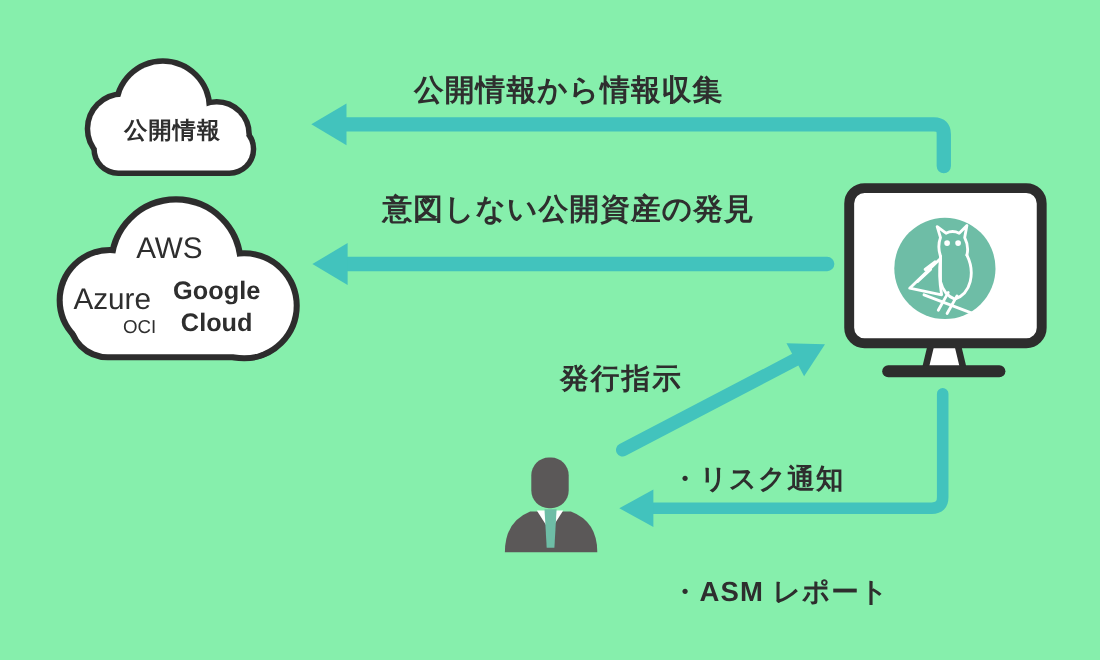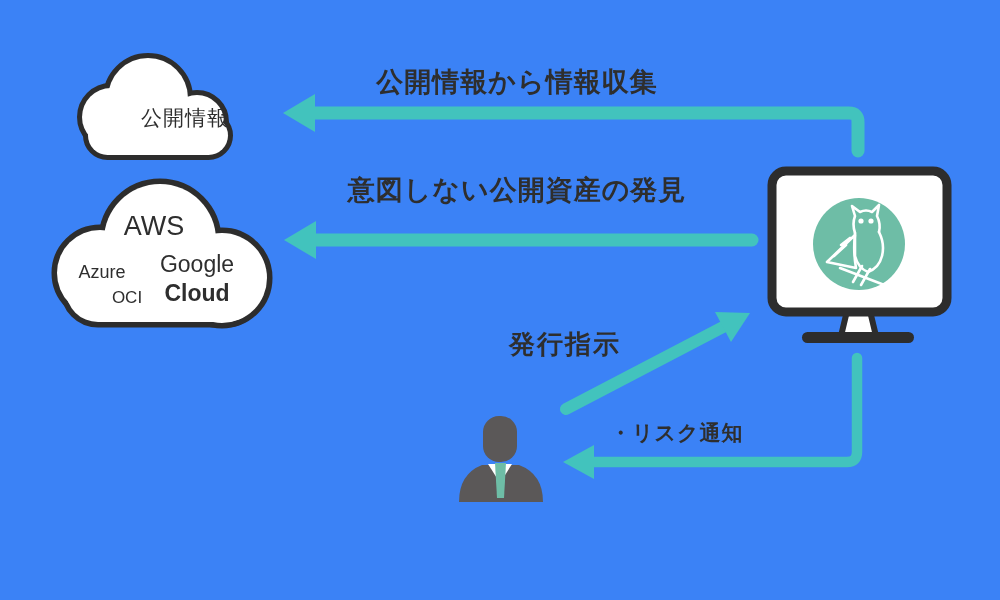--- a/index.html
+++ b/index.html
@@ -1,43 +1,43 @@
 <!DOCTYPE html>
 <html><head>
 <meta charset="utf-8">
 <style>
   html,body{margin:0;padding:0;background:#fff;}
   .canvas{
-    position:relative;width:1000px;height:600px;background:#3b82f6;overflow:hidden;
+    position:relative;width:1000px;height:600px;background:#86efac;overflow:hidden;
     font-family:"Liberation Sans","DejaVu Sans",sans-serif;
   }
   .diagram-svg{position:absolute;left:0;top:0;z-index:0;}
   .lbl{
     position:absolute;z-index:2;color:#2e2e2e;font-weight:700;white-space:nowrap;
     transform:translate(-50%,-50%);
   }
   .lbl-collect{left:517px;top:82px;font-size:27px;letter-spacing:1px;}
   .lbl-discover{left:517px;top:190px;font-size:27px;letter-spacing:1px;}
   .lbl-instruct{left:565px;top:344px;font-size:26px;letter-spacing:2px;}
   .bullet{
     position:absolute;left:610px;z-index:2;color:#2e2e2e;font-weight:700;
-    font-size:21px;white-space:nowrap;letter-spacing:1px;
+    font-size:25px;white-space:nowrap;letter-spacing:1px;
   }
   .bullet-1{top:419px;}
   .bullet-2{top:486px;}
   .bullet-3{top:521px;}
   .cloud-lbl{
     position:absolute;z-index:2;color:#2e2e2e;white-space:nowrap;
     transform:translate(-50%,-50%);
   }
-  .cl-public{left:157px;top:118px;font-size:21px;font-weight:400;letter-spacing:1px;margin-left:28px;}
+  .cl-public{left:157px;top:118px;font-size:21px;font-weight:700;letter-spacing:1px;}
   .cl-aws{left:154px;top:226px;font-size:27px;font-weight:400;}
-  .cl-google1{left:197px;top:264px;font-size:23px;font-weight:400;text-align:right;}
+  .cl-google1{left:197px;top:264px;font-size:23px;font-weight:700;text-align:right;}
   .cl-google2{left:197px;top:293px;font-size:23px;font-weight:700;}
-  .cl-azure{left:102px;top:272px;font-size:18px;font-weight:400;}
+  .cl-azure{left:102px;top:272px;font-size:27px;font-weight:400;}
   .cl-oci{left:127px;top:298px;font-size:17px;font-weight:400;}
 </style>
 </head>
 <body>
 
 <div class="canvas">
 
   <svg class="diagram-svg" width="1000" height="600" viewBox="0 0 1000 600">
 
     <g>
@@ -124,20 +124,21 @@
     </g>
   </svg>
 
   <div class="lbl lbl-collect">公開情報から情報収集</div>
 
   <div class="lbl lbl-discover">意図しない公開資産の発見</div>
 
   <div class="lbl lbl-instruct">発行指示</div>
 
   <div class="bullet bullet-1">・リスク通知</div>
+  <div class="bullet bullet-3">・ASM レポート</div>
 
   <div class="cloud-lbl cl-public">公開情報</div>
 
   <div class="cloud-lbl cl-aws">AWS</div>
   <div class="cloud-lbl cl-google1">Google</div>
   <div class="cloud-lbl cl-google2">Cloud</div>
   <div class="cloud-lbl cl-azure">Azure</div>
   <div class="cloud-lbl cl-oci">OCI</div>
 
 </div>

